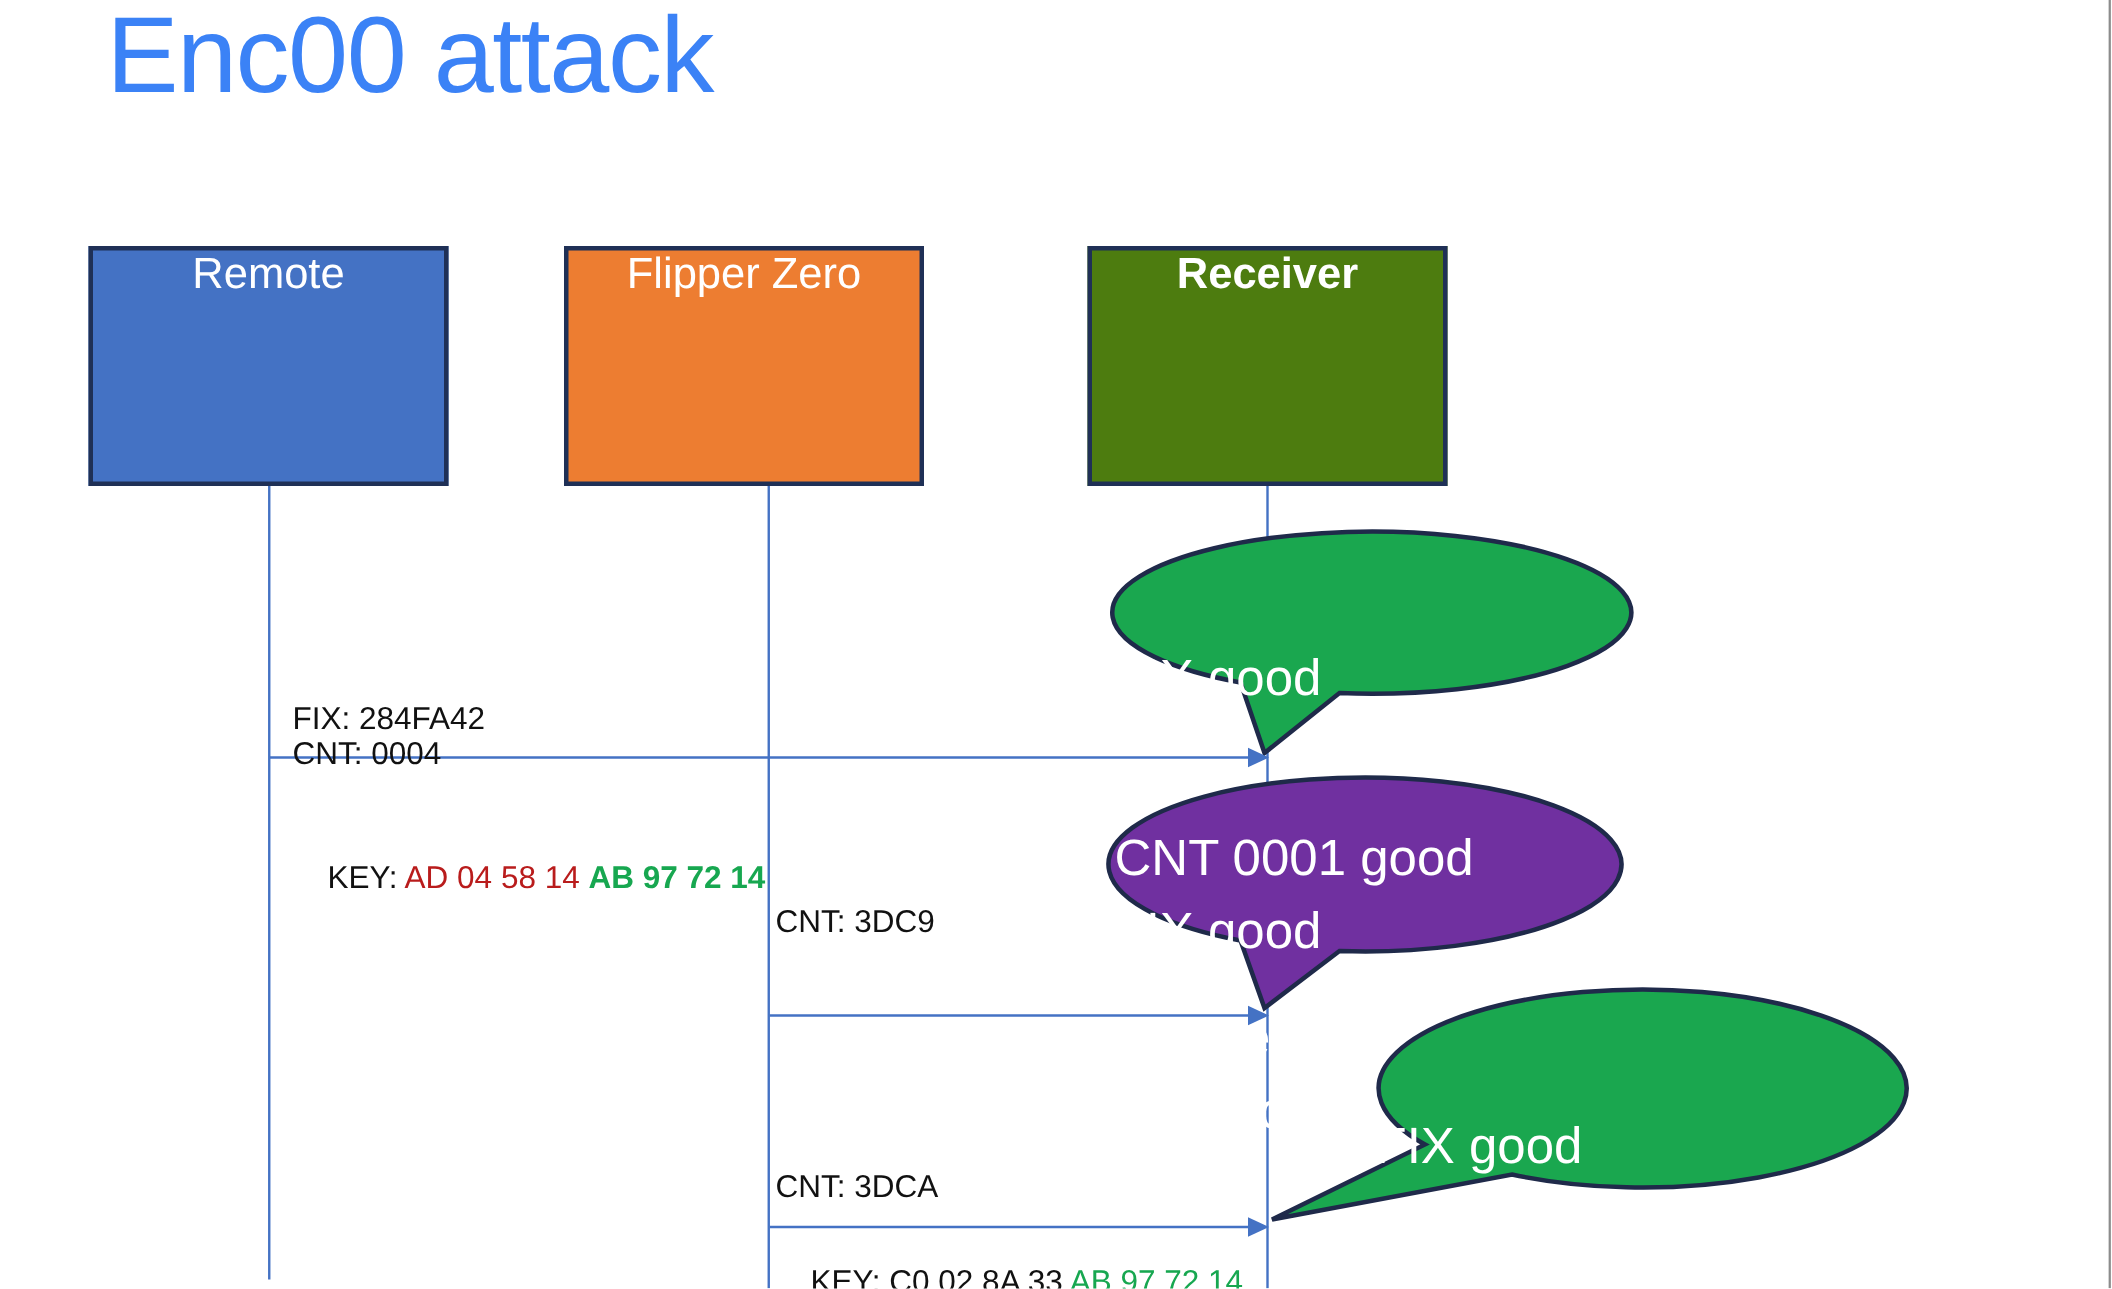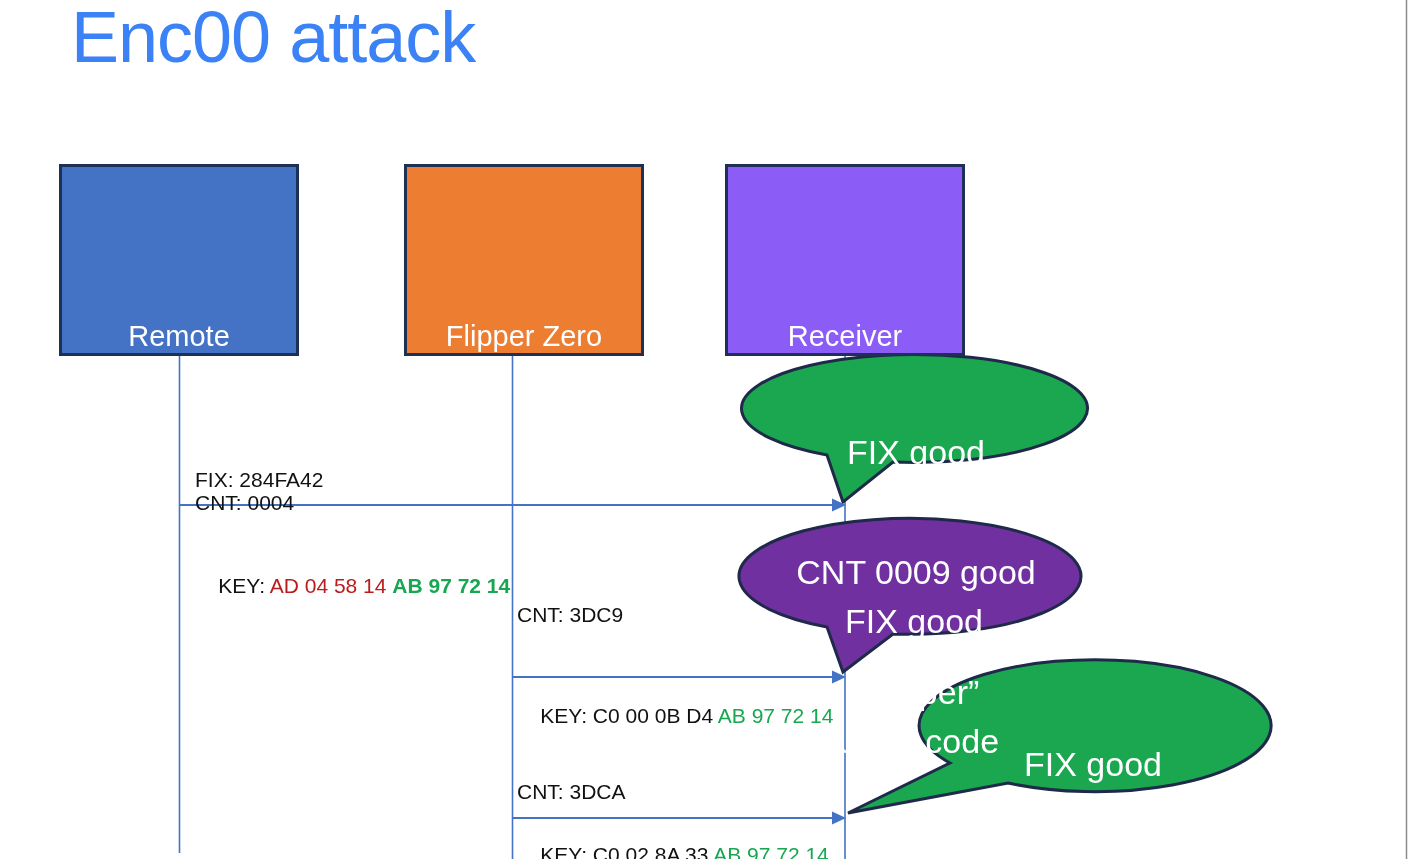--- a/index.html
+++ b/index.html
@@ -12,35 +12,35 @@
     position:absolute;left:71px;top:0px;margin:0;
     font-size:72px;font-weight:300;color:#3b82f6;line-height:1.05;letter-spacing:-1px;
     white-space:pre;
   }
   svg.diagram{position:absolute;left:0;top:0;}
   .lifeline{stroke:#4472C4;stroke-width:1.6;}
   .arrow-line{stroke:#4472C4;stroke-width:1.8;}
   .edge-line{stroke:#8c8c8c;stroke-width:1.5;}
   .bubble-shape{stroke:#1F2A4A;stroke-width:3;}
   .actor{
-    position:absolute;top:164px;width:240px;height:192px;box-sizing:border-box;
-    border:3px solid #1F3056;display:flex;align-items:flex-end;justify-content:center;
+    position:absolute;top:164px;width:240px;height:160px;box-sizing:border-box;
+    border:3px solid #1F3056;display:flex;align-items:flex-start;justify-content:center;
   }
   .actor-remote{left:59px;background:#4472C4;}
-  .actor-flipper{left:404px;background:#ED7D31;}
-  .actor-receiver{left:725px;background:#8b5cf6;}
+  .actor-flipper{left:376px;background:#ED7D31;}
+  .actor-receiver{left:725px;background:#4d7c0f;font-weight:bold;}
   .actor-label{color:#ffffff;font-size:29px;}
   .msg{
     position:absolute;font-size:21px;line-height:1;color:#111111;white-space:pre;
   }
   .key-red{color:#b91c1c;margin-top:28px;}
   .key-green{color:#17A750;}
   .key-green-bold{color:#17A750;font-weight:bold;}
   .bubble-text{
-    position:absolute;color:#ffffff;font-size:34px;line-height:40px;text-align:center;
+    position:absolute;color:#ffffff;font-size:34px;line-height:40px;
     white-space:pre;
   }
   .bt1{left:743px;width:346px;top:352px;}
   .bt2{left:743px;width:342px;top:521px;}
   .bt3{left:917px;width:352px;top:664px;}
 </style>
 </head>
 <body>
 
 <div class="slide">
@@ -79,32 +79,29 @@
     <span class="actor-label">Receiver</span>
   </div>
 
   <div class="msg" style="left:195px;top:469px;">FIX: 284FA42</div>
   <div class="msg" style="left:195px;top:492px;">CNT: 0004</div>
   <div class="msg" style="left:195px;top:554px;">
     <span>KEY: </span><span class="key-red">AD 04 58 14 </span><span class="key-green-bold">AB 97 72 14</span>
   </div>
 
   <div class="msg" style="left:517px;top:604px;">CNT: 3DC9</div>
-  <div class="msg" style="left:517px;top:684px;">
-    <span>KEY: C0 00 0B D4 </span><span class="key-green">AB 97 72 14</span>
-  </div>
 
   <div class="msg" style="left:517px;top:781px;">CNT: 3DCA</div>
   <div class="msg" style="left:517px;top:823px;">
     <span>KEY: C0 02 8A 33 </span><span class="key-green">AB 97 72 14</span>
   </div>
 
   <div class="bubble-text bt1">
     <div>FIX good</div>
-    <div>CNT 0009 good</div>
+    <div>CNT 0001 good</div>
     <div>“Flipper”</div>
   </div>
   <div class="bubble-text bt2">
     <div>FIX good</div>
     <div>future code</div>
   </div>
   <div class="bubble-text bt3">
     <div>FIX good</div>
     
     

